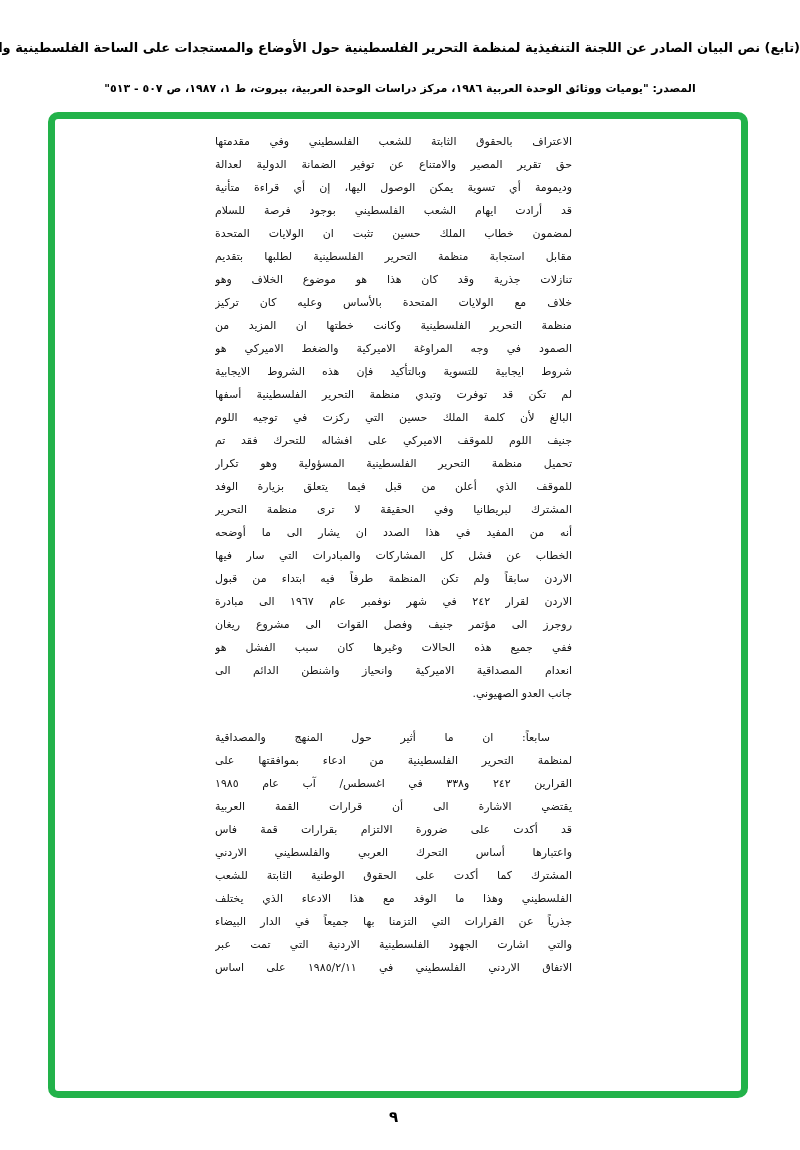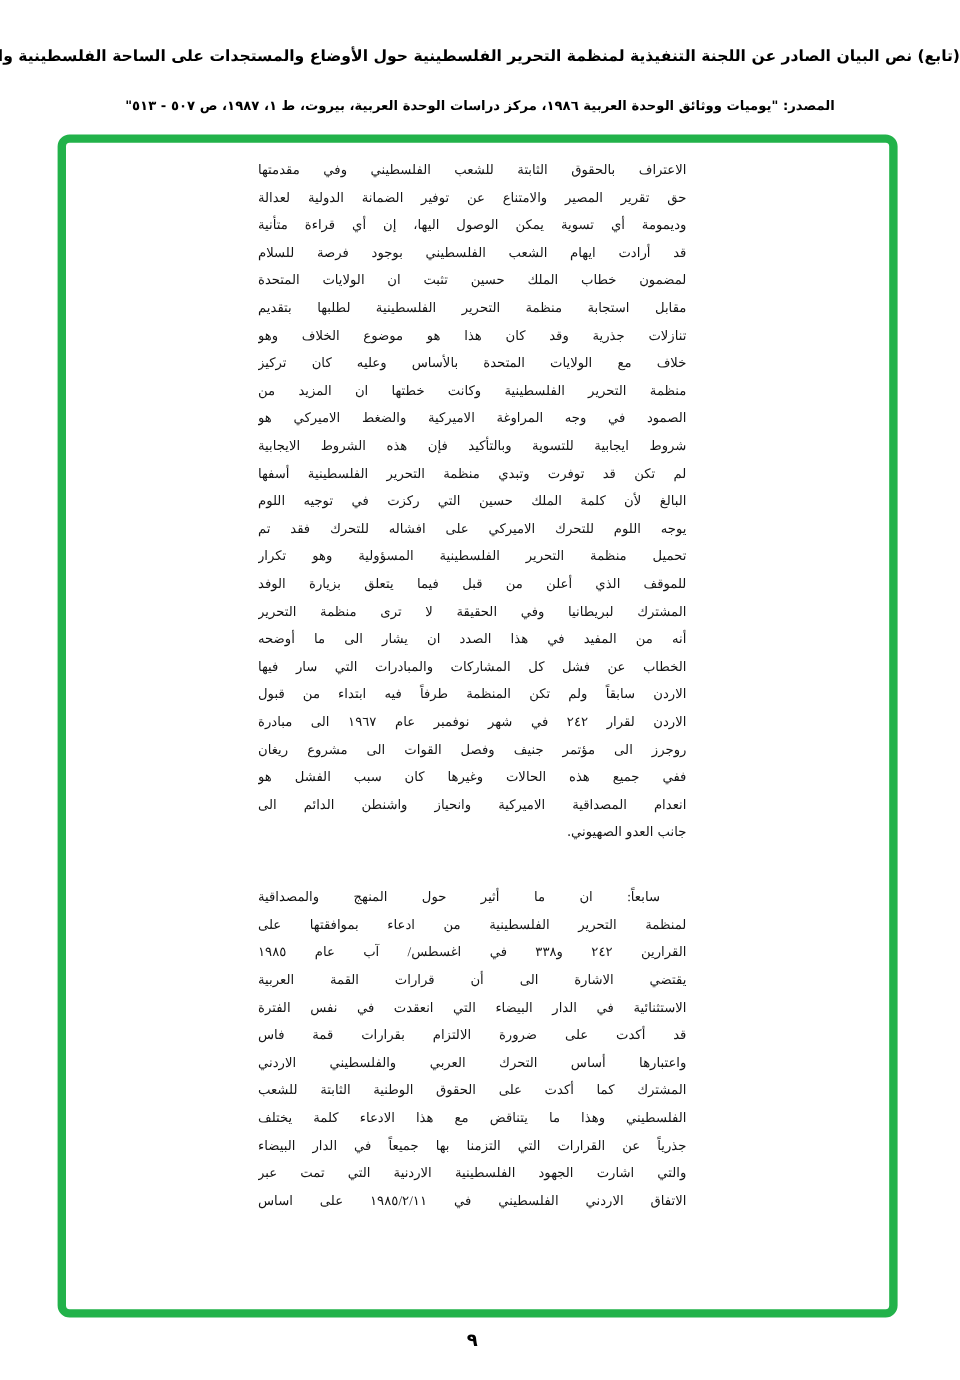--- a/index.html
+++ b/index.html
@@ -20,21 +20,21 @@
   .green-frame{
     position:absolute;left:48px;top:112px;width:700px;height:986px;
     box-sizing:border-box;border:7px solid #22b24a;border-radius:10px;
     background:transparent;
   }
   .text-column{
     position:absolute;left:215px;top:130px;width:357px;
     direction:rtl;color:#141414;
   }
   .paragraph{margin:0;padding:0;}
-  .paragraph + .paragraph{margin-top:32px;font-family:Liberation Serif, serif;}
+  .paragraph + .paragraph{margin-top:21px;}
   .line{
     height:23px;line-height:23px;font-size:11px;
     text-align:justify;text-align-last:justify;
     overflow:hidden;white-space:normal;
   }
   .line.line-end{text-align-last:right;}
   .line.line-indent{padding-right:22px;}
   .page-number{
     position:absolute;left:215px;top:1108px;width:357px;
     text-align:center;font-weight:bold;font-size:15px;color:#000;
@@ -57,42 +57,41 @@
       <div class="line">قد أرادت ايهام الشعب الفلسطيني بوجود فرصة للسلام</div>
       <div class="line">لمضمون خطاب الملك حسين تثبت ان الولايات المتحدة</div>
       <div class="line">مقابل استجابة منظمة التحرير الفلسطينية لطلبها بتقديم</div>
       <div class="line">تنازلات جذرية وقد كان هذا هو موضوع الخلاف وهو</div>
       <div class="line">خلاف مع الولايات المتحدة بالأساس وعليه كان تركيز</div>
       <div class="line">منظمة التحرير الفلسطينية وكانت خطتها ان المزيد من</div>
       <div class="line">الصمود في وجه المراوغة الاميركية والضغط الاميركي هو</div>
       <div class="line">شروط ايجابية للتسوية وبالتأكيد فإن هذه الشروط الايجابية</div>
       <div class="line">لم تكن قد توفرت وتبدي منظمة التحرير الفلسطينية أسفها</div>
       <div class="line">البالغ لأن كلمة الملك حسين التي ركزت في توجيه اللوم</div>
-      <div class="line">يوجه اللوم للتحرك الاميركي على افشاله للتحرك فقد تم</div>
+      <div class="line">جنيف اللوم للموقف الاميركي على افشاله للتحرك فقد تم</div>
       <div class="line">تحميل منظمة التحرير الفلسطينية المسؤولية وهو تكرار</div>
       <div class="line">للموقف الذي أعلن من قبل فيما يتعلق بزيارة الوفد</div>
       <div class="line">المشترك لبريطانيا وفي الحقيقة لا ترى منظمة التحرير</div>
       <div class="line">أنه من المفيد في هذا الصدد ان يشار الى ما أوضحه</div>
       <div class="line">الخطاب عن فشل كل المشاركات والمبادرات التي سار فيها</div>
       <div class="line">الاردن سابقاً ولم تكن المنظمة طرفاً فيه ابتداء من قبول</div>
       <div class="line">الاردن لقرار ٢٤٢ في شهر نوفمبر عام ١٩٦٧ الى مبادرة</div>
       <div class="line">روجرز الى مؤتمر جنيف وفصل القوات الى مشروع ريغان</div>
       <div class="line">ففي جميع هذه الحالات وغيرها كان سبب الفشل هو</div>
       <div class="line">انعدام المصداقية الاميركية وانحياز واشنطن الدائم الى</div>
       <div class="line line-end">جانب العدو الصهيوني.</div>
     </div>
     <div class="paragraph">
       <div class="line line-indent">سابعاً: ان ما أثير حول المنهج والمصداقية</div>
       <div class="line">لمنظمة التحرير الفلسطينية من ادعاء بموافقتها على</div>
       <div class="line">القرارين ٢٤٢ و٣٣٨ في اغسطس/ آب عام ١٩٨٥</div>
       <div class="line">يقتضي الاشارة الى أن قرارات القمة العربية</div>
-      <div class="line">الاستثنائية في الدار البيضاء التي انعقدت في نفس الفترة</div>
       <div class="line">قد أكدت على ضرورة الالتزام بقرارات قمة فاس</div>
       <div class="line">واعتبارها أساس التحرك العربي والفلسطيني الاردني</div>
       <div class="line">المشترك كما أكدت على الحقوق الوطنية الثابتة للشعب</div>
-      <div class="line">الفلسطيني وهذا ما يتناقض مع هذا الادعاء كلمة يختلف</div>
+      <div class="line">الفلسطيني وهذا ما الوفد مع هذا الادعاء الذي يختلف</div>
       <div class="line">جذرياً عن القرارات التي التزمنا بها جميعاً في الدار البيضاء</div>
       <div class="line">والتي اشارت الجهود الفلسطينية الاردنية التي تمت عبر</div>
       <div class="line">الاتفاق الاردني الفلسطيني في ١٩٨٥/٢/١١ على اساس</div>
     </div>
   </div>
 
 <div class="page-number">٩</div>
 
 </body></html>

